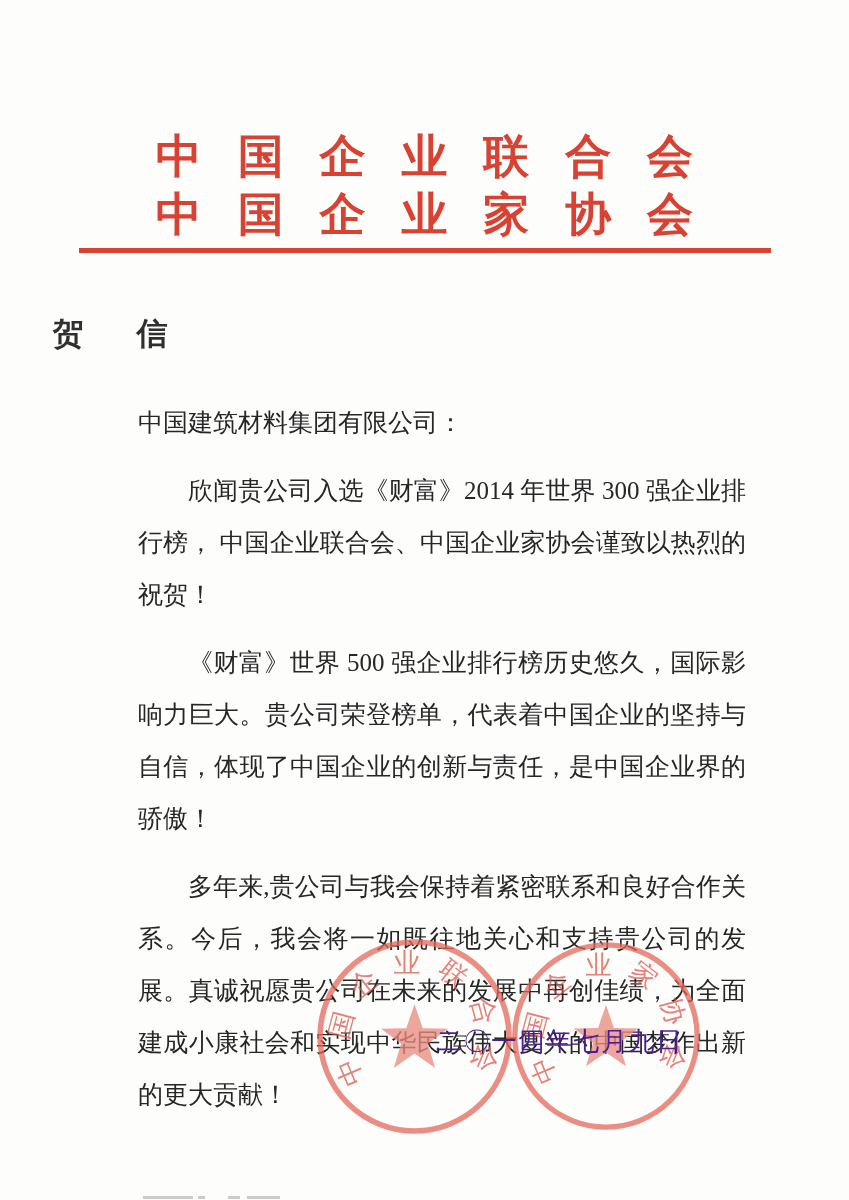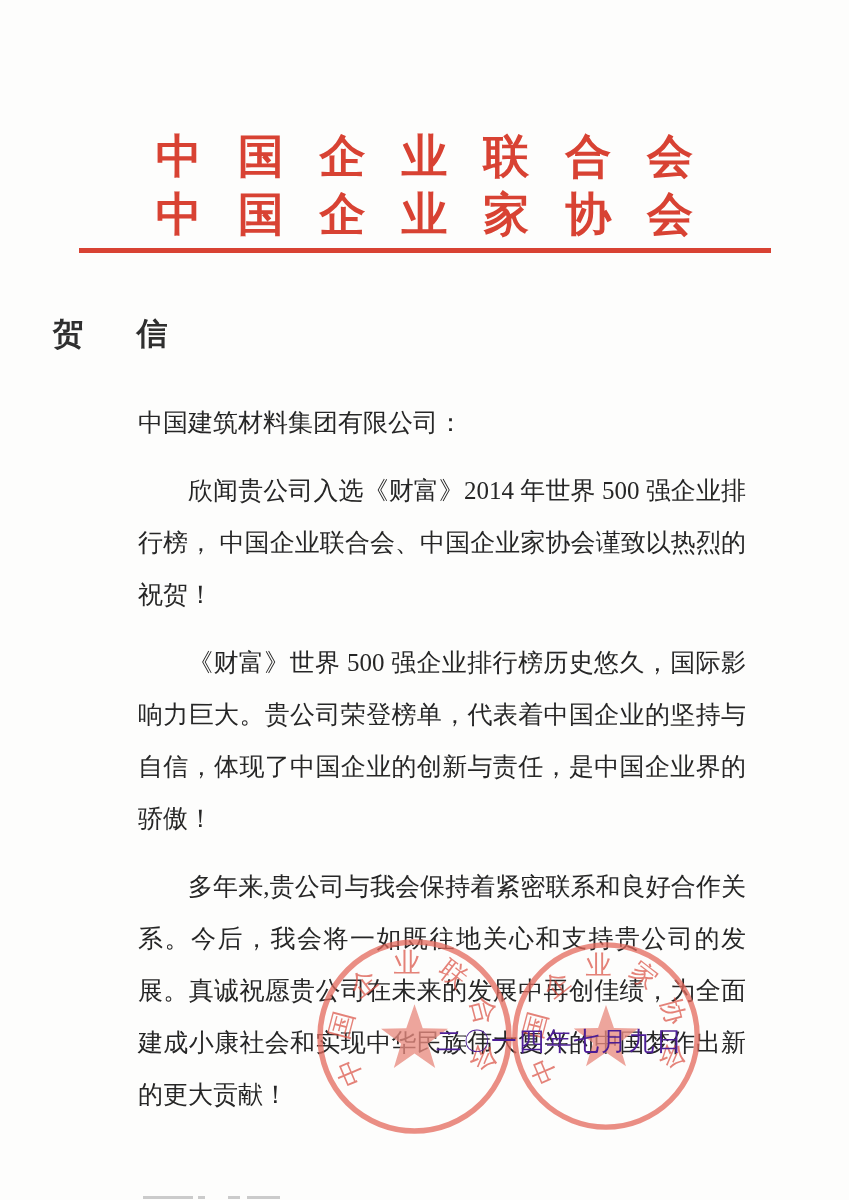--- a/index.html
+++ b/index.html
@@ -95,21 +95,21 @@
   <div class="letter-head">
     <div class="org-name">中国企业联合会</div>
     <div class="org-name">中国企业家协会</div>
     <div class="header-rule"></div>
   </div>
 
   <h1 class="letter-title">贺信</h1>
 
   <div class="letter-body">
     <p class="recipient">中国建筑材料集团有限公司：</p>
-    <p class="para">欣闻贵公司入选《财富》2014 年世界 500 强企业排行榜， 中国企业联合会、中国企业家协会谨致以热烈的祝贺！</p>
+    <p class="para">欣闻贵公司入选《财富》2014 年世界 300 强企业排行榜， 中国企业联合会、中国企业家协会谨致以热烈的祝贺！</p>
     <p class="para">《财富》世界 500 强企业排行榜历史悠久，国际影响力巨大。贵公司荣登榜单，代表着中国企业的坚持与自信，体现了中国企业的创新与责任，是中国企业界的骄傲！</p>
     <p class="para">多年来,贵公司与我会保持着紧密联系和良好合作关系。今后，我会将一如既往地关心和支持贵公司的发展。真诚祝愿贵公司在未来的发展中再创佳绩，为全面建成小康社会和实现中华民族伟大复兴的中国梦作出新的更大贡献！</p>
   </div>
 
   <div class="seal seal-left">
     <svg viewBox="0 0 200 200" aria-hidden="true">
       <defs>
         <path id="seal-arc-left" d="M 47.6,136.7 A 64,64 0 1 1 152.4,136.7" fill="none"></path>
       </defs>
       <circle class="seal-ring" cx="100" cy="100" r="94"></circle>

